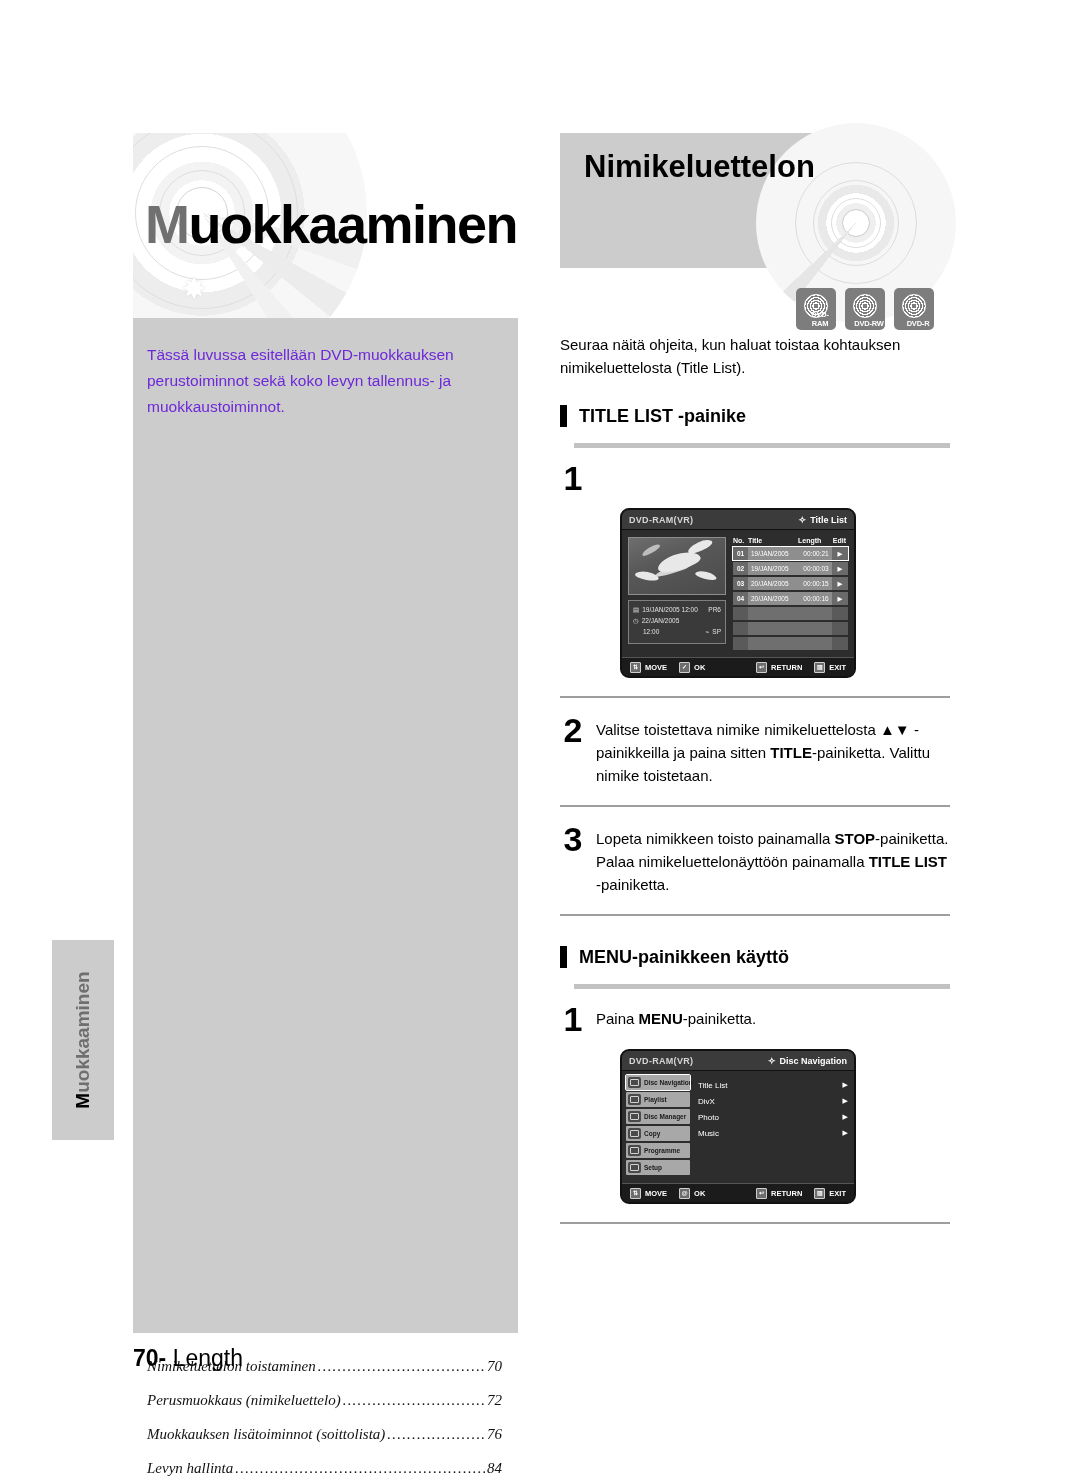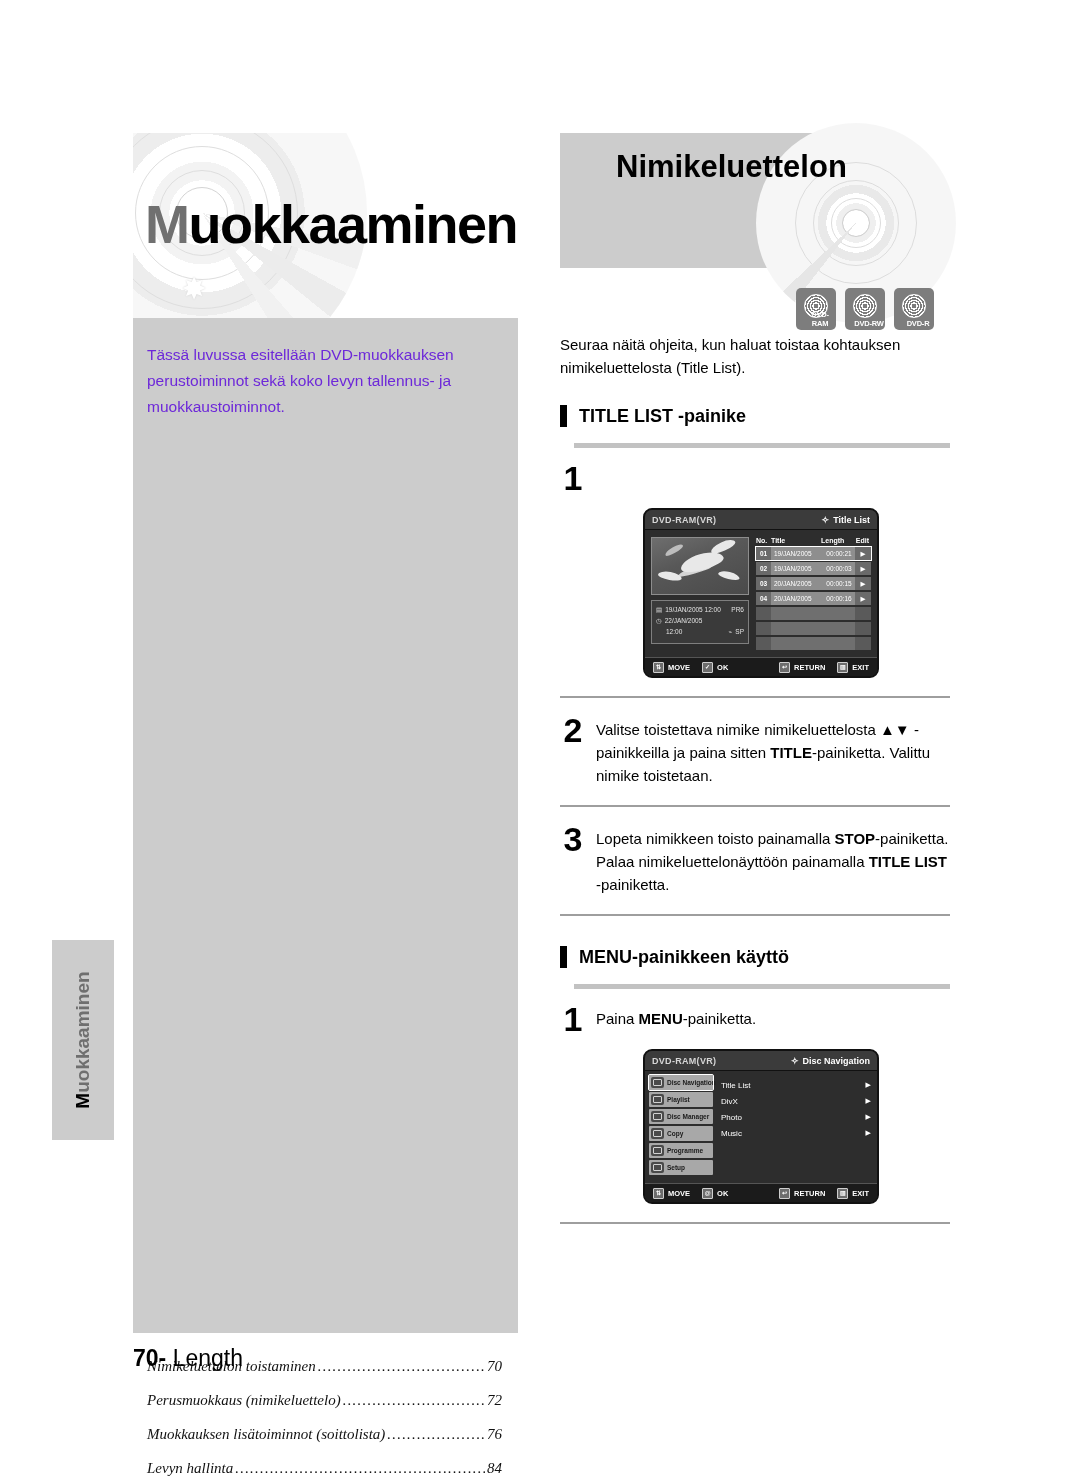--- a/index.html
+++ b/index.html
@@ -59,21 +59,21 @@
   .rhead-band{position:absolute;left:0;top:0;width:284px;height:135px;background:#cccccc;}
   .rhead-disc{position:absolute;right:-6px;top:-10px;width:200px;height:200px;border-radius:50%;overflow:hidden;
      background:radial-gradient(circle at 50% 50%, #ffffff 0 9%, #efefef 9% 14%, #ffffff 14% 21%, #e9e9e9 21% 27%, #f6f6f6 27% 100%);}
   .rhead-disc .ring{position:absolute;left:50%;top:50%;border-radius:50%;border:1px solid #dcdcdc;transform:translate(-50%,-50%);}
   .rhead-disc .d1{width:120px;height:120px;}
   .rhead-disc .d2{width:84px;height:84px;}
   .rhead-disc .d3{width:48px;height:48px;}
   .rhead-disc .d4{width:26px;height:26px;border-color:#cfcfcf;}
   .rhead-wedge{position:absolute;right:-6px;top:-10px;width:200px;height:200px;border-radius:50%;
      background:conic-gradient(from 210deg at 50% 50%, rgba(255,255,255,0) 0deg 8deg, #e6e6e6 8deg 17deg, rgba(255,255,255,0) 17deg 360deg);}
-  .rhead-title{position:absolute;left:24px;top:14px;font-size:31px;font-weight:bold;line-height:40px;margin-left:32px;}
+  .rhead-title{position:absolute;left:24px;top:14px;font-size:31px;font-weight:bold;line-height:40px;}
 
   .badges{position:absolute;left:236px;top:155px;width:160px;display:flex;gap:9px;}
   .badge{width:40px;height:42px;background:#7d7d7d;border-radius:5px;position:relative;}
   .badge .disc{position:absolute;left:50%;top:6px;transform:translateX(-50%);width:24px;height:24px;border-radius:50%;
      background:radial-gradient(circle at 50% 50%, #7d7d7d 0 16%, #ffffff 16% 24%, #7d7d7d 24% 33%, #ffffff 33% 41%, #7d7d7d 41% 50%, #ffffff 50% 58%, #7d7d7d 58% 68%, #ffffff 68% 78%, #7d7d7d 78% 100%);
      border:1.5px solid #ffffff;box-sizing:border-box;}
   .badge .btxt{position:absolute;left:0;right:0;bottom:2px;text-align:center;color:#ffffff;
      font-size:7.5px;font-weight:bold;letter-spacing:-0.2px;margin-left:8px;}
 
   .rbody{position:absolute;left:560px;top:333px;width:390px;}
@@ -84,21 +84,21 @@
   .rule-thick{height:5px;background:#c2c2c2;margin:16px 0 14px 14px;}
   .rule-thin{height:2px;background:#9e9e9e;margin:18px 0 16px 0;}
 
   .step{display:flex;align-items:flex-start;gap:10px;}
   .step-num{font-size:34px;font-weight:bold;line-height:32px;width:26px;text-align:center;flex:0 0 26px;}
   .step-txt{font-size:15px;line-height:23px;padding-top:4px;}
   .step-txt b{font-weight:bold;}
 
   
   .osd{width:232px;border:2px solid #111;border-radius:9px;background:#2d2d2d;overflow:hidden;
-       margin:14px 0 0 83px;font-family:"Liberation Sans", sans-serif;}
+       margin:14px 0 0 60px;font-family:"Liberation Sans", sans-serif;}
   .osd-top{height:19px;background:#3b3b3b;display:flex;align-items:center;justify-content:space-between;
        padding:0 7px;border-bottom:1px solid #111;}
   .osd-top .l{color:#d6d6d6;font-size:9px;font-weight:bold;letter-spacing:0.3px;}
   .osd-top .r{color:#ffffff;font-size:9px;font-weight:bold;display:flex;align-items:center;gap:4px;}
   .osd-top .r .dia{font-size:9px;}
   .osd-mid{display:flex;padding:7px 6px 5px 6px;gap:7px;background:#2d2d2d;}
   .thumb-wrap{width:98px;}
   .thumb{width:98px;height:58px;border:1px solid #8d8d8d;box-sizing:border-box;position:relative;overflow:hidden;
       background:linear-gradient(160deg,#6e6e6e 0%,#585858 40%,#4a4a4a 100%);}
   .gull{position:absolute;background:#e8e8e8;border-radius:50% 50% 50% 50%/60% 60% 40% 40%;}

